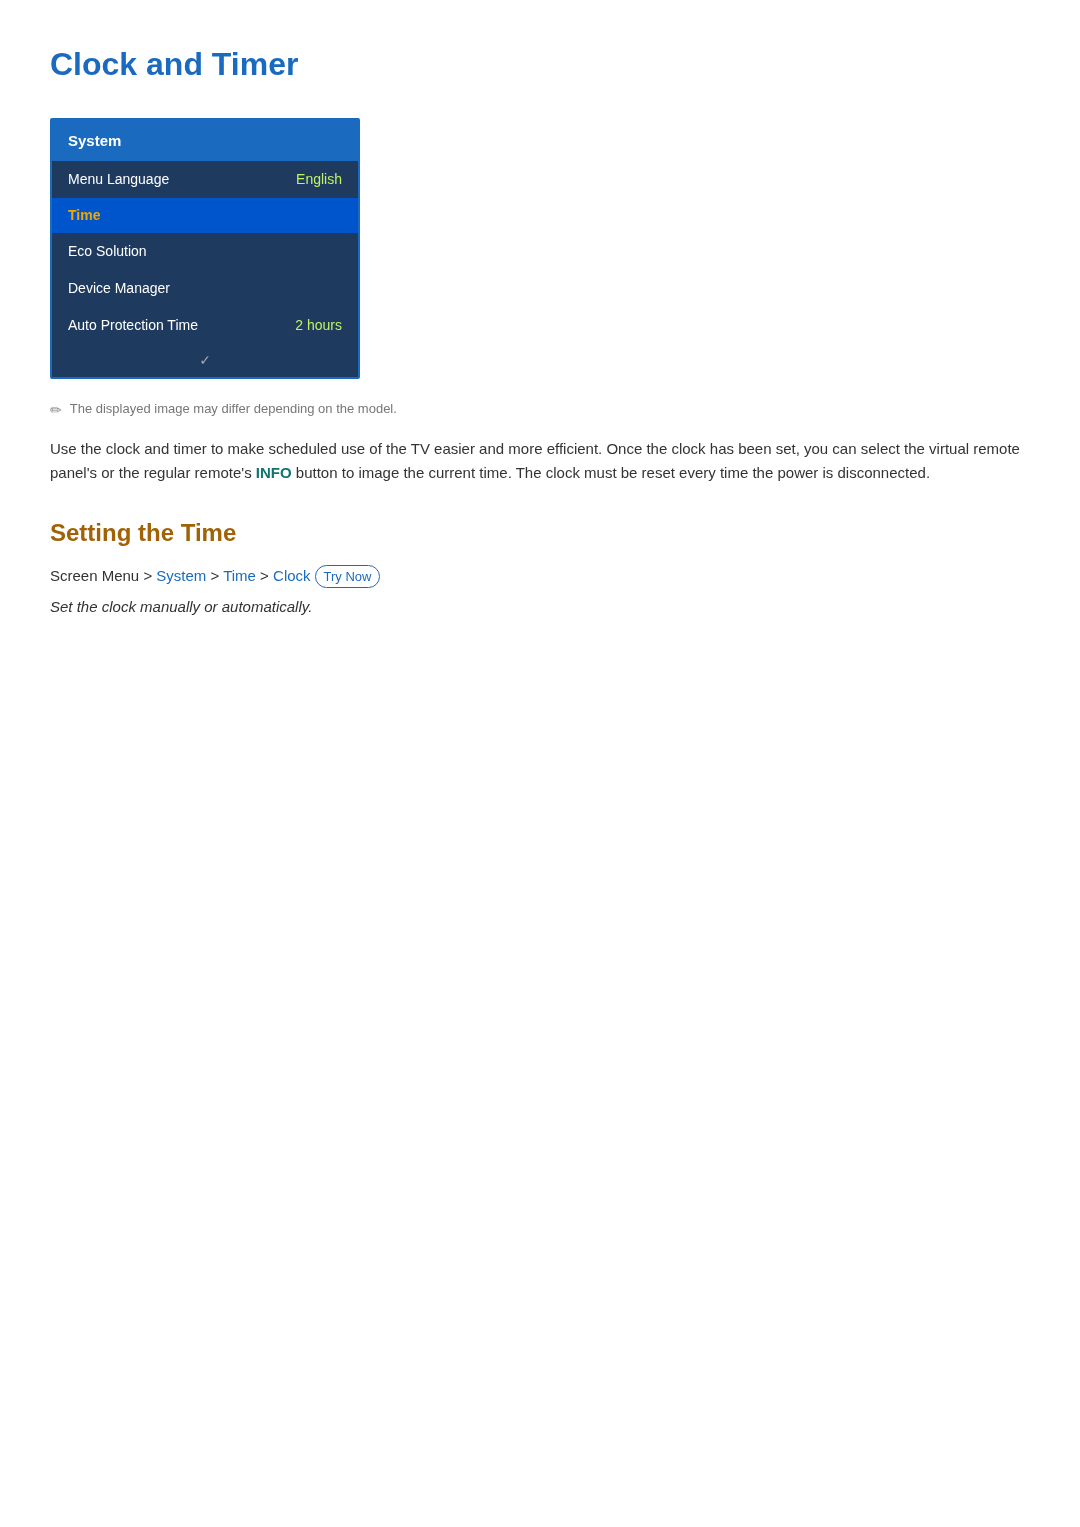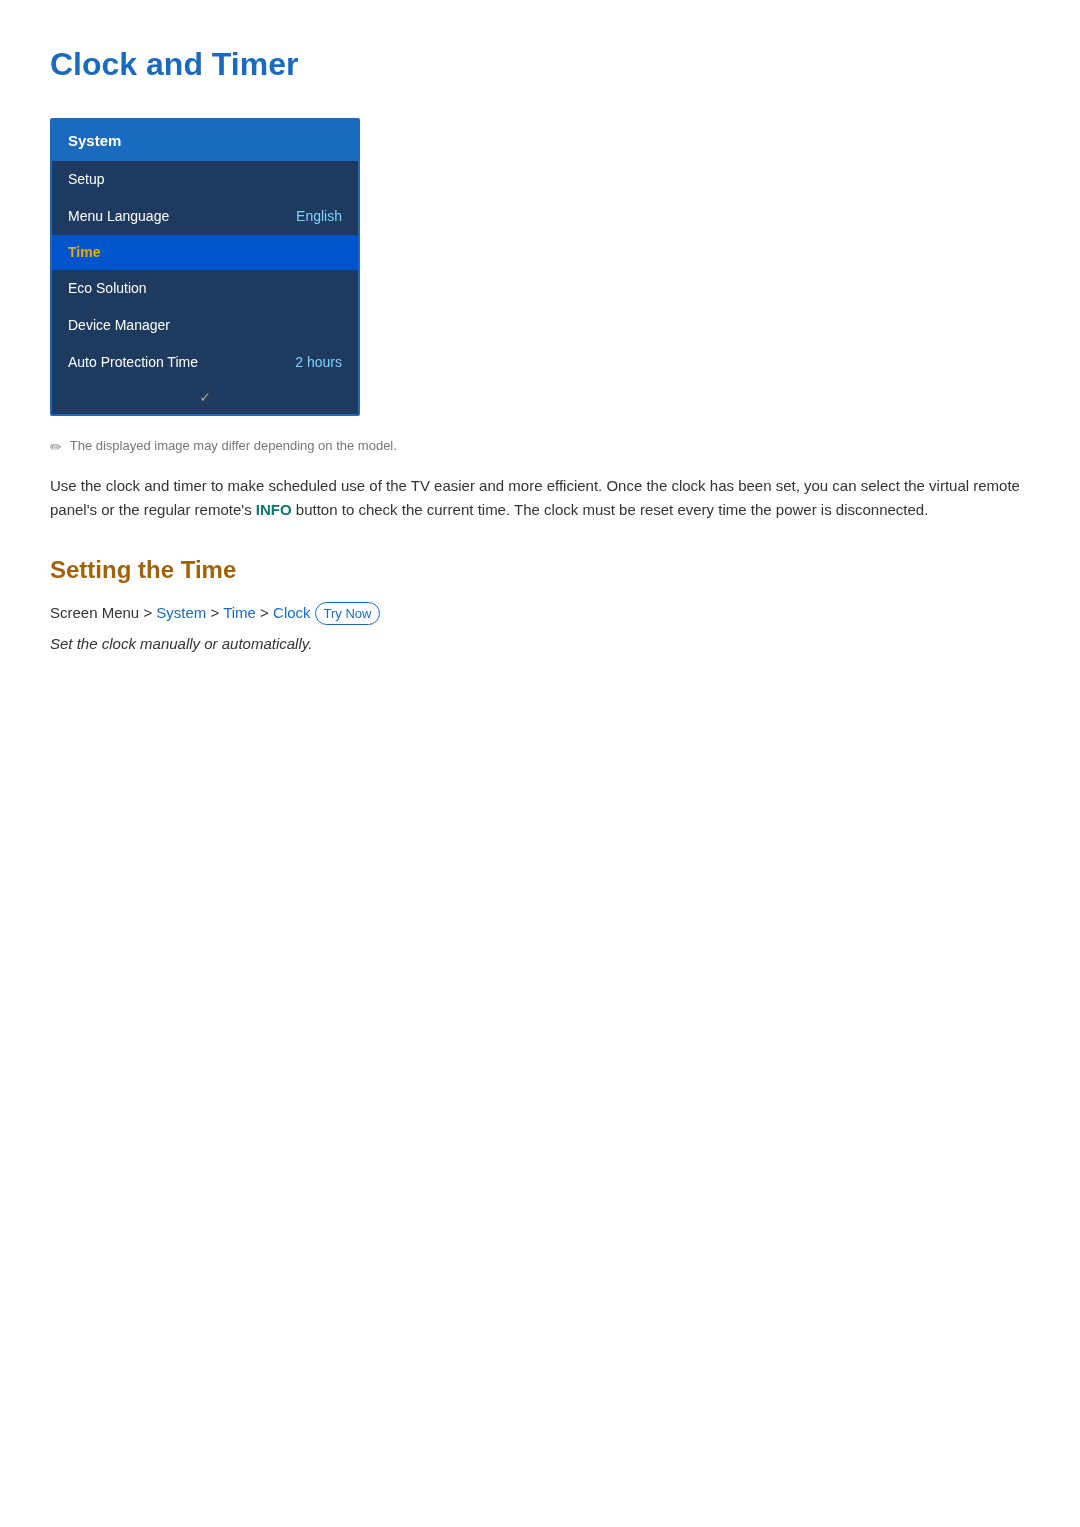--- a/index.html
+++ b/index.html
@@ -46,21 +46,21 @@
       display: flex;
       justify-content: space-between;
       align-items: center;
       padding: 8px 16px;
       color: #ffffff;
       font-size: 14px;
       border-bottom: none;
     }
 
     .menu-item .value {
-      color: #7dd3fc;
+      color: #bef264;
       font-size: 14px;
     }
 
     .menu-item.time-row {
       background: #0055cc;
       padding: 7px 16px;
     }
 
     .menu-item.time-row .item-label {
       color: #f0a800;
@@ -143,23 +143,20 @@
   </style>
 </head>
 <body>
 
 <h1>Clock and Timer</h1>
 
 <div class="menu-box">
   <div class="menu-header">System</div>
   <div class="menu-items">
 
-    <div class="menu-item">
-      <span>Setup</span>
-    </div>
 
     <div class="menu-item">
       <span>Menu Language</span>
       <span class="value">English</span>
     </div>
 
     <div class="menu-item time-row">
       <span class="item-label">Time</span>
     </div>
 
@@ -182,21 +179,21 @@
     </div>
   </div>
 </div>
 
 <div class="note-row">
   <span class="pencil-icon">✏</span>
   <span>The displayed image may differ depending on the model.</span>
 </div>
 
 <p class="body-text">
-  <span>Use the clock and timer to make scheduled use of the TV easier and more efficient. Once the clock has been set, you can select the virtual remote panel's or the regular remote's </span><span class="info-link">INFO</span><span> button to check the current time. The clock must be reset every time the power is disconnected.</span>
+  <span>Use the clock and timer to make scheduled use of the TV easier and more efficient. Once the clock has been set, you can select the virtual remote panel's or the regular remote's </span><span class="info-link">INFO</span><span> button to image the current time. The clock must be reset every time the power is disconnected.</span>
 </p>
 
 <h2>Setting the Time</h2>
 
 <p class="breadcrumb">
   <span>Screen Menu &gt; </span><span class="link">System</span><span> &gt; </span><span class="link">Time</span><span> &gt; </span><span class="link">Clock</span><span class="try-now-badge">Try Now</span>
 </p>
 
 <p class="sub-text">Set the clock manually or automatically.</p>
 

